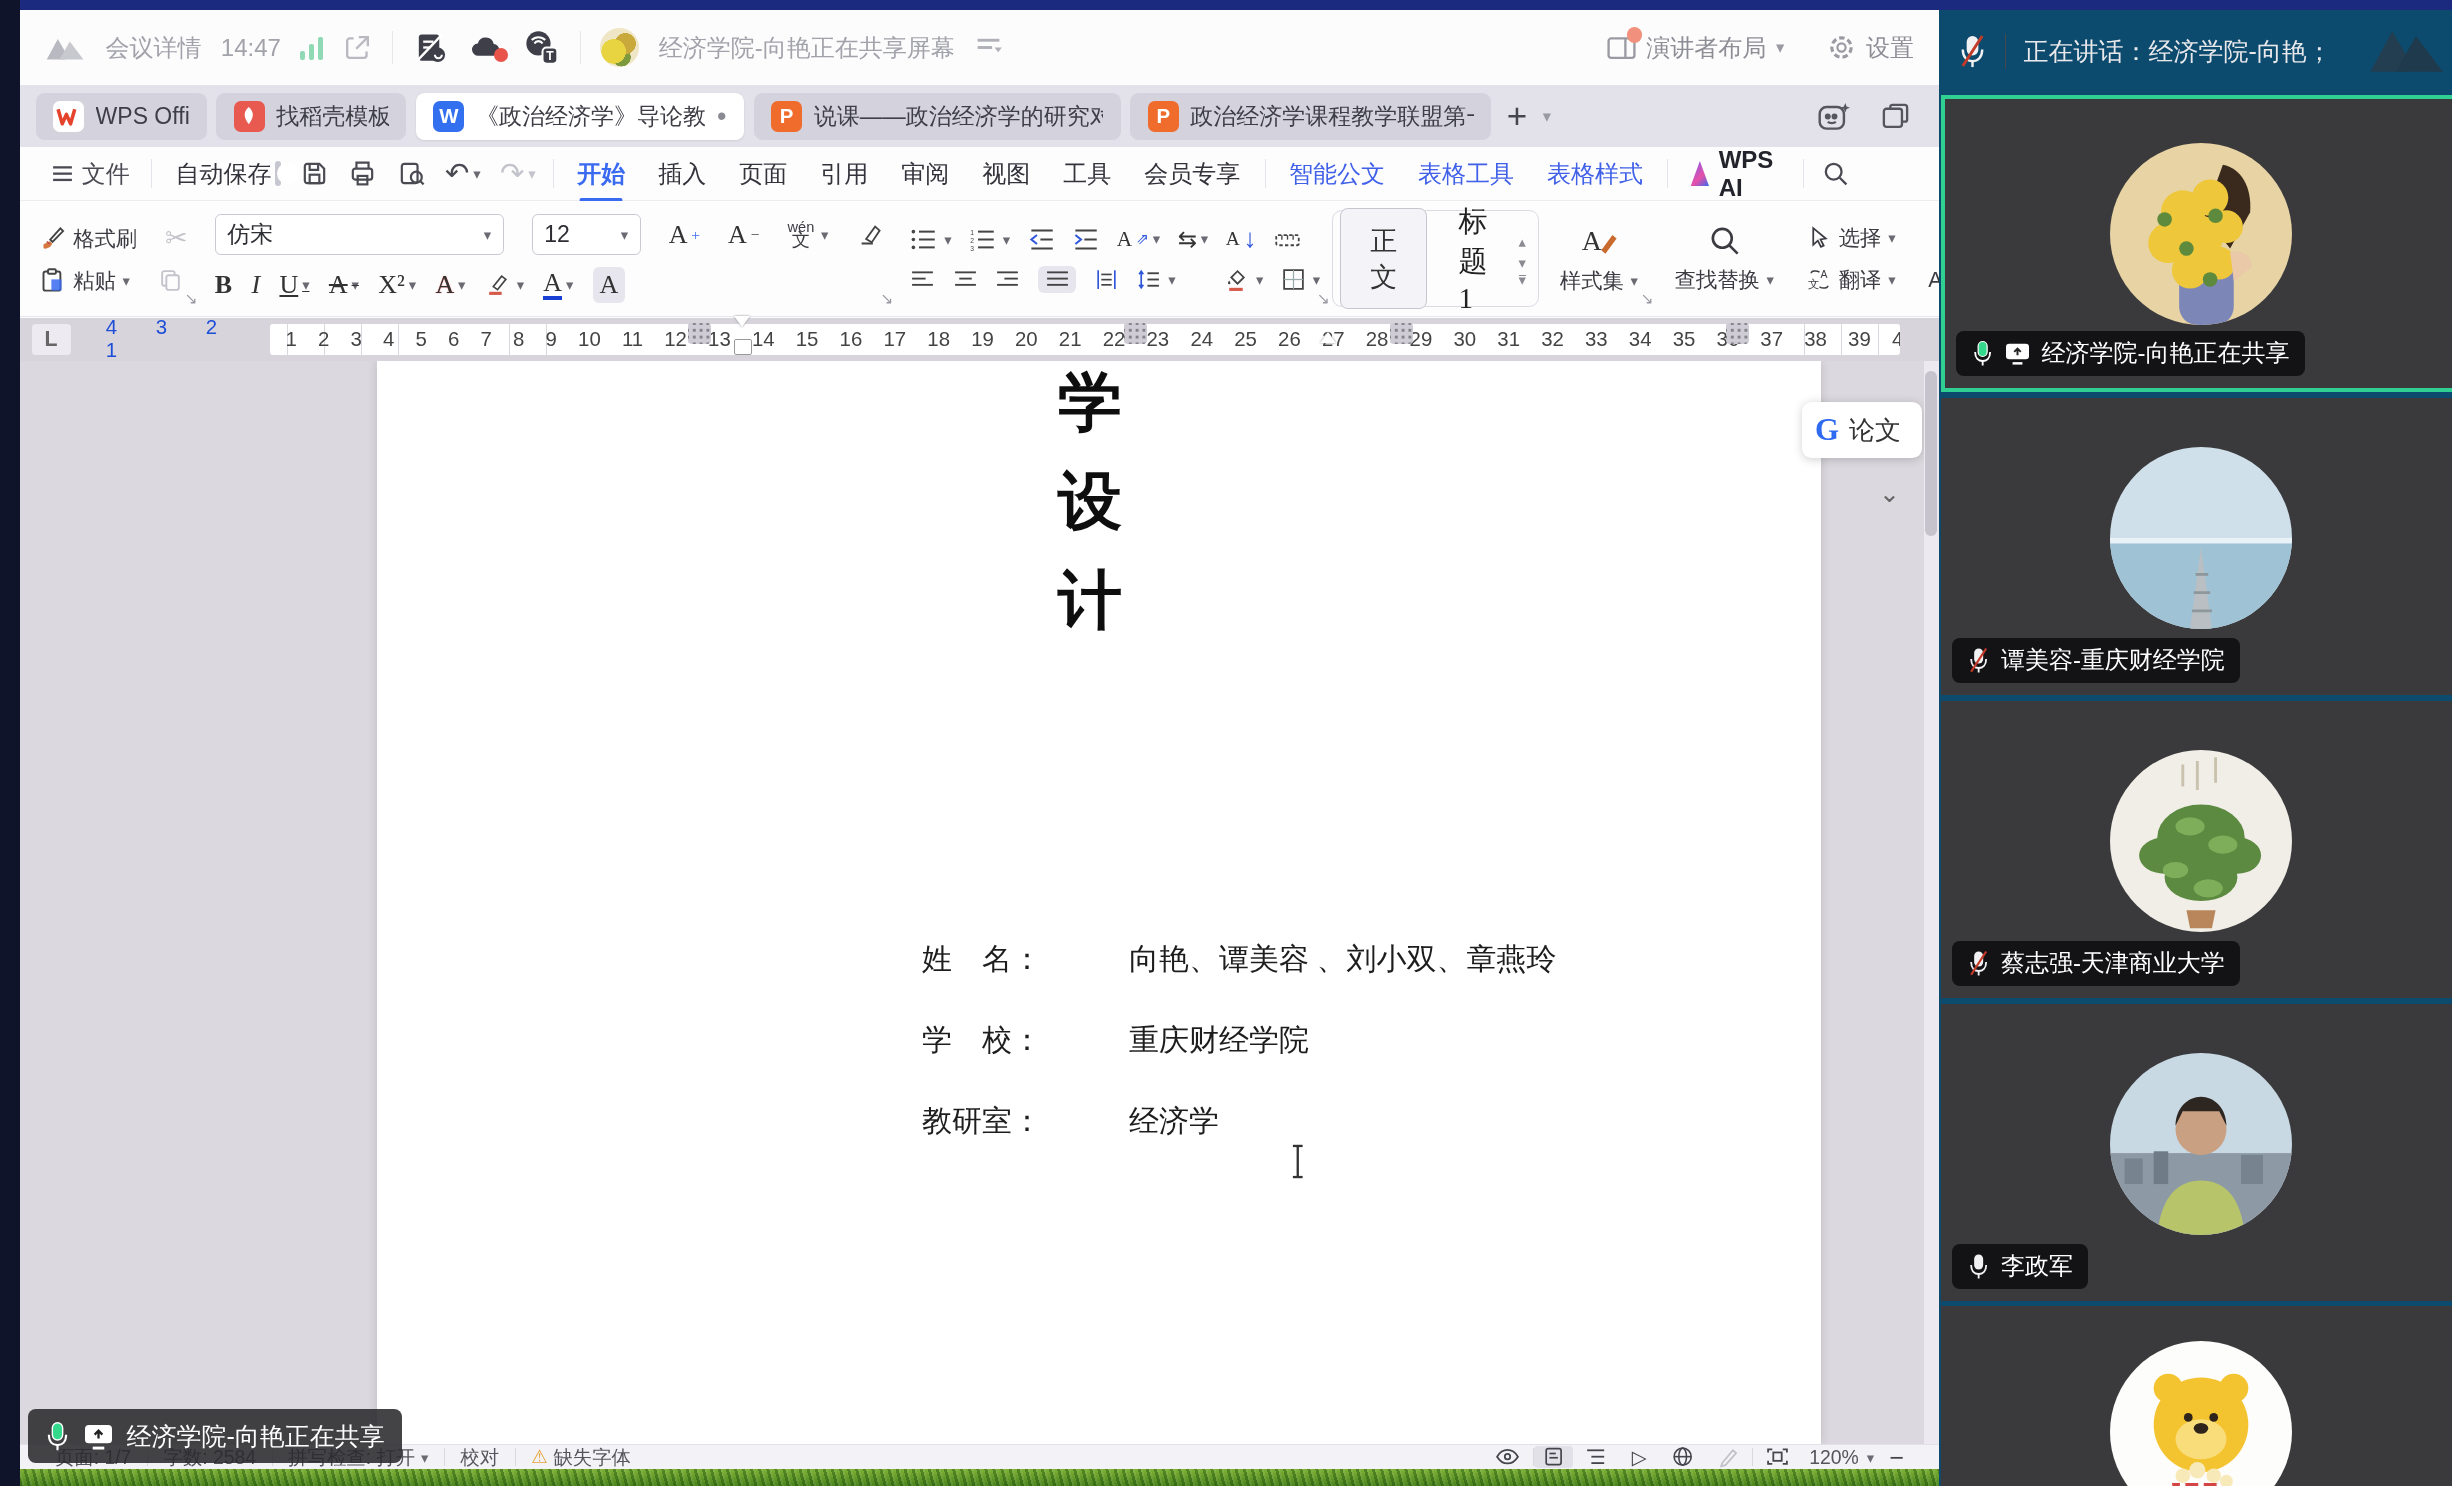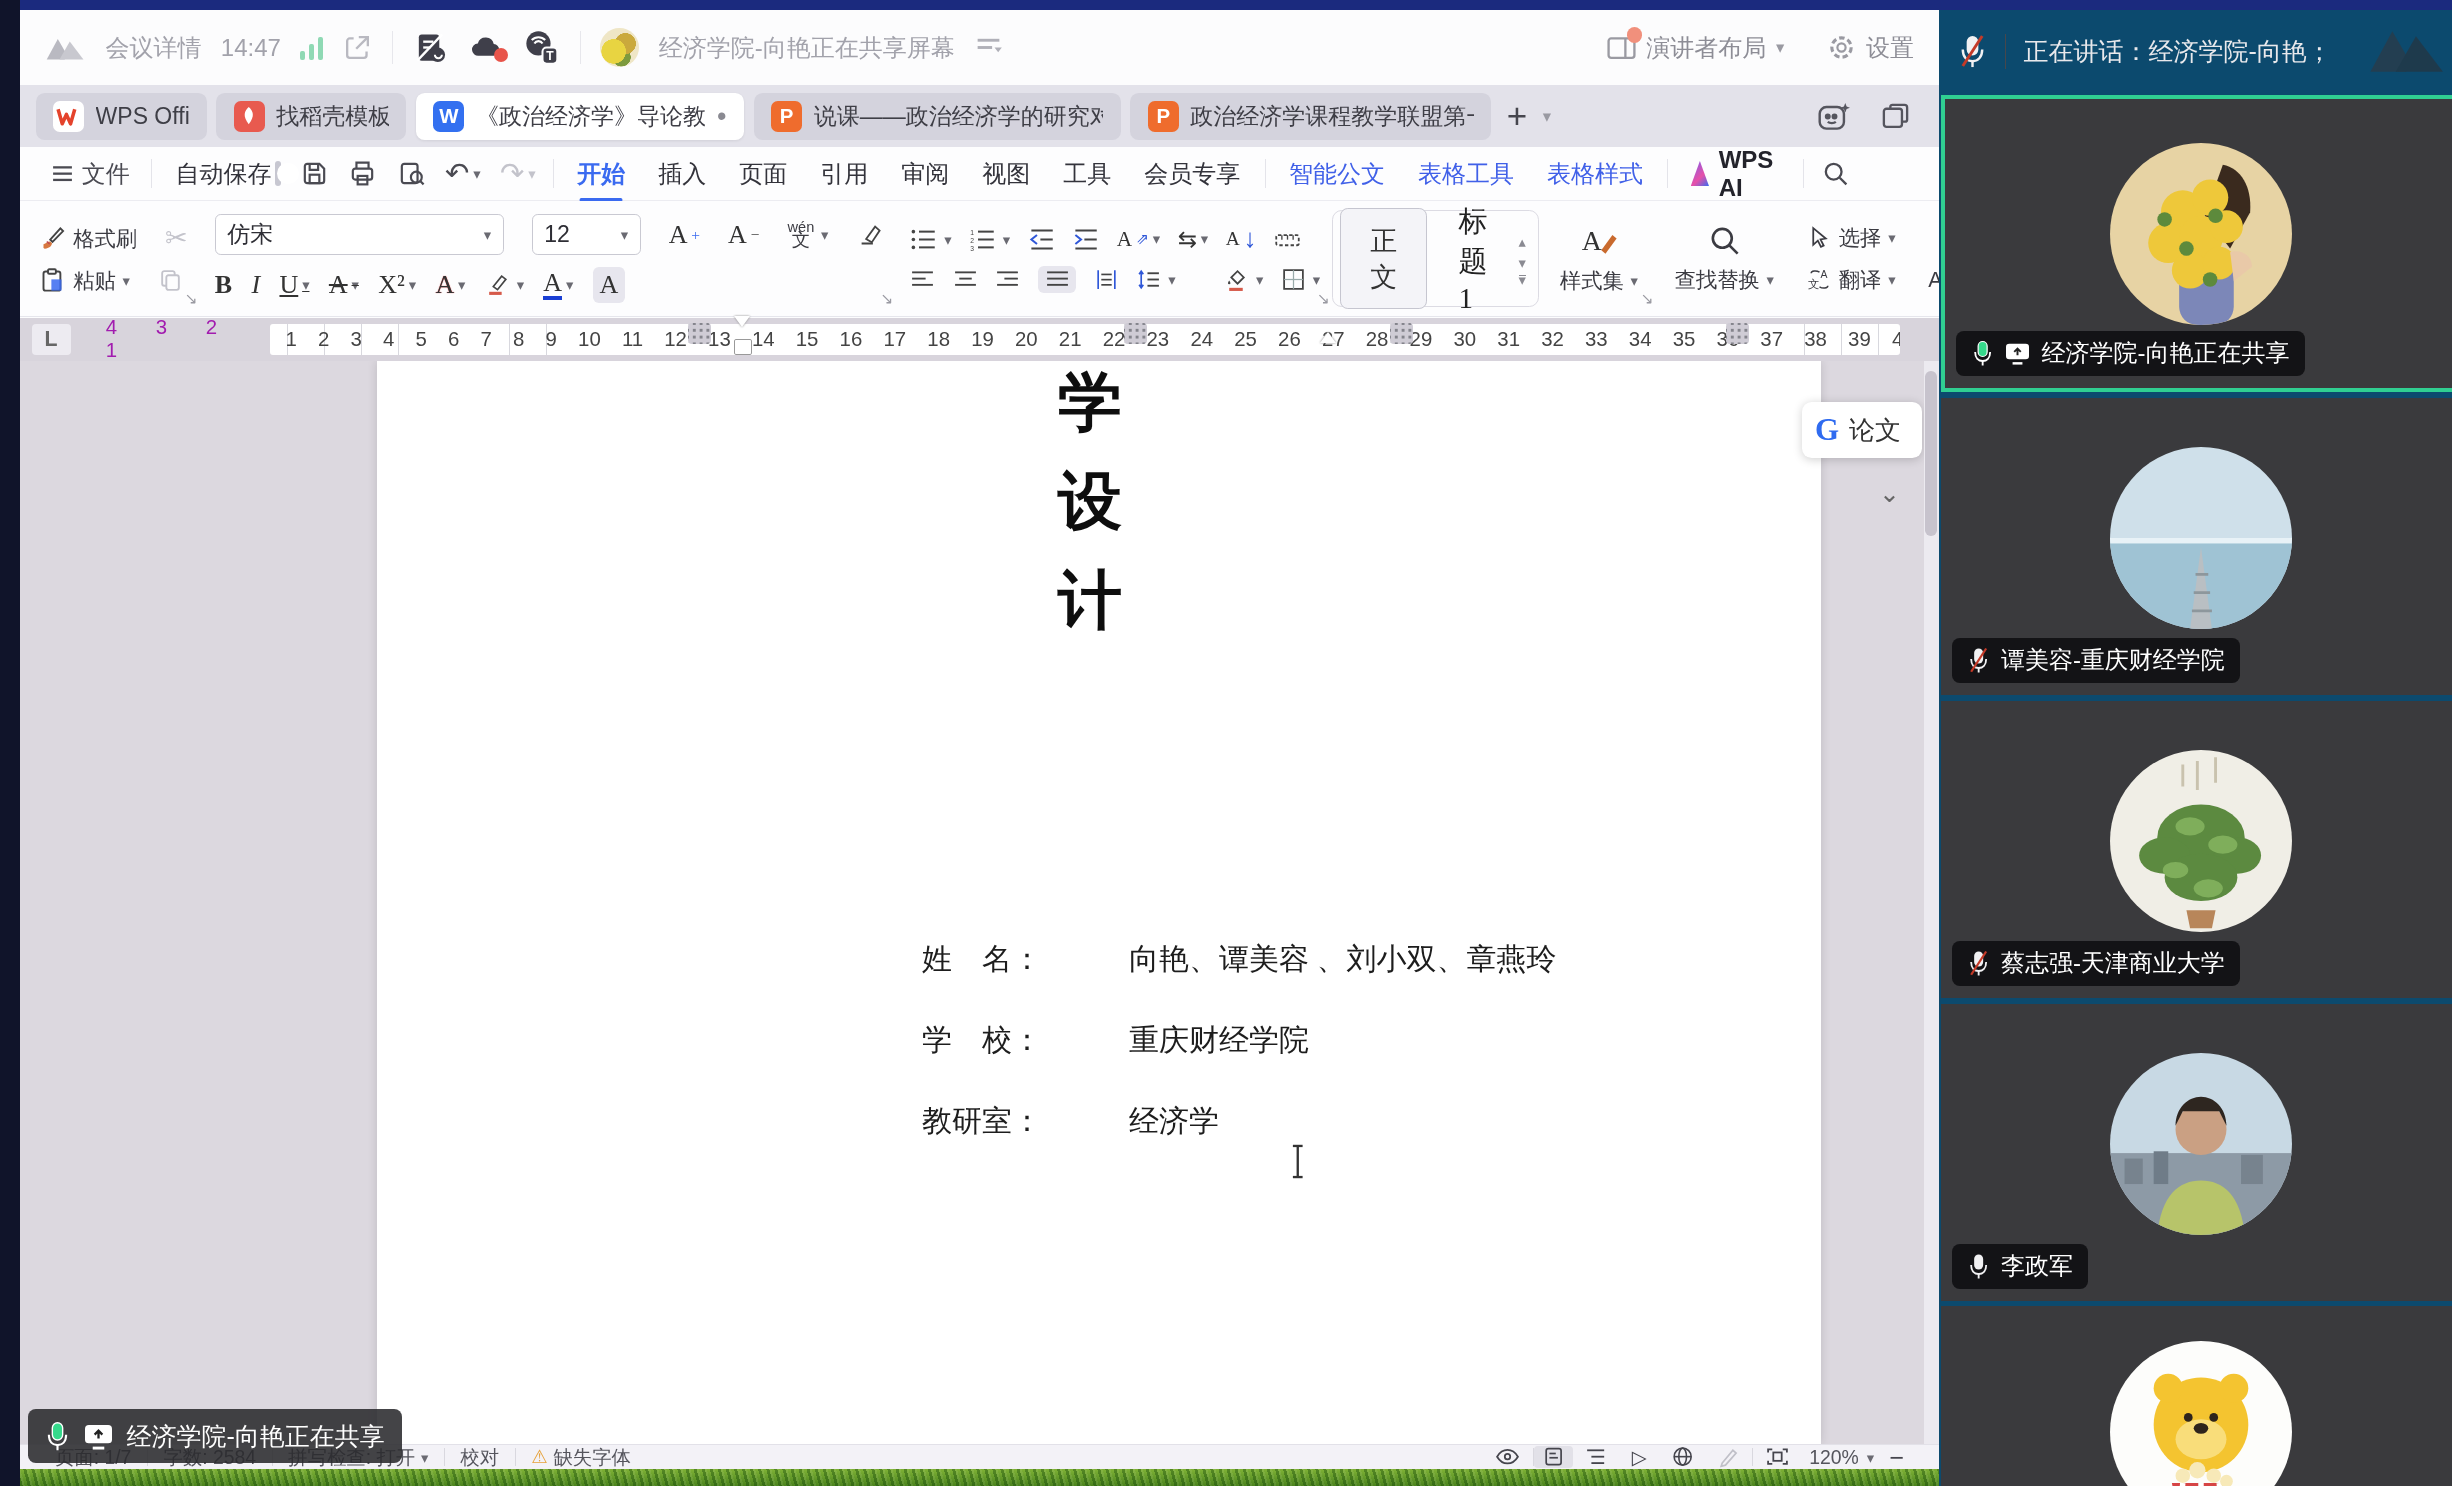--- a/index.html
+++ b/index.html
@@ -74,21 +74,21 @@
   .styles{border:1px solid #dcdbe3;border-radius:9.7px;display:flex;align-items:center;height:97px;padding:5.8px 7.8px;gap:13.6px;align-self:center;}
   .style-normal{border:1.9px solid #c6c6d0;background:#f4f4f8;border-radius:7.8px;padding:13.6px 29px;font-family:"Liberation Serif",serif;font-size:27px;color:#333;}
   .style-h1{font-family:"Liberation Serif",serif;font-size:29px;color:#222;padding:13.6px 17.5px;}
   .styles-arrows{display:flex;flex-direction:column;gap:3.9px;color:#8a8a92;font-size:14.6px;align-items:center;padding-right:3.9px;}
   .vbtn{display:flex;flex-direction:column;align-items:center;justify-content:center;gap:7.8px;font-size:21.3px;color:#3b3b42;}
   .ic{display:inline-flex;align-items:center;justify-content:center;}
 
   
   .ruler{position:absolute;left:0;top:233px;width:100%;height:43px;background:#d8d4dc;}
   .tabsel{position:absolute;left:11.6px;top:5.8px;width:39px;height:31px;background:#edebf1;border-radius:3.9px;color:#666;font-size:21.3px;display:flex;align-items:center;justify-content:center;font-weight:bold;}
-  .ruler-margin{position:absolute;left:76px;top:5.8px;width:175px;height:31px;display:flex;align-items:center;justify-content:space-between;padding:0 9.7px;color:#a21caf;font-size:20.4px;}
+  .ruler-margin{position:absolute;left:76px;top:5.8px;width:175px;height:31px;display:flex;align-items:center;justify-content:space-between;padding:0 9.7px;color:#1d4ed8;font-size:20.4px;}
   .ruler-band{position:absolute;left:250px;top:5.8px;width:1630px;height:31px;background:#fff;border-radius:2.9px;overflow:hidden;
               background-image:repeating-linear-gradient(90deg,transparent 0 17.5px,#d8d8de 17.5px 18.4px,transparent 18.4px 37px);}
   .band-nums{position:absolute;left:0;top:0;width:100%;height:100%;display:flex;align-items:center;padding:0 15.5px;color:#444;font-size:20.4px;word-spacing:15.5px;white-space:nowrap;}
   .gridmark{position:absolute;top:4.9px;width:23px;height:21.3px;border-radius:3.9px;background:#cfccd5;
             background-image:radial-gradient(#84848c 1.5px,transparent 1.6px);background-size:6.8px 6.8px;background-position:2.9px 3.9px;}
   .indent-first{position:absolute;left:714px;top:-1.9px;width:0;height:0;border-left:8.7px solid transparent;border-right:8.7px solid transparent;border-top:11.6px solid #fff;filter:drop-shadow(0 0 1px #888);}
   .indent-hang{position:absolute;left:714px;top:21.3px;width:17.5px;height:15.5px;background:#fff;border:1px solid #999;border-radius:1.9px;}
   .indent-right{position:absolute;left:1300px;top:13.6px;width:0;height:0;border-left:8.7px solid transparent;border-right:8.7px solid transparent;border-bottom:11.6px solid #fff;filter:drop-shadow(0 0 1px #888);}
 
   

